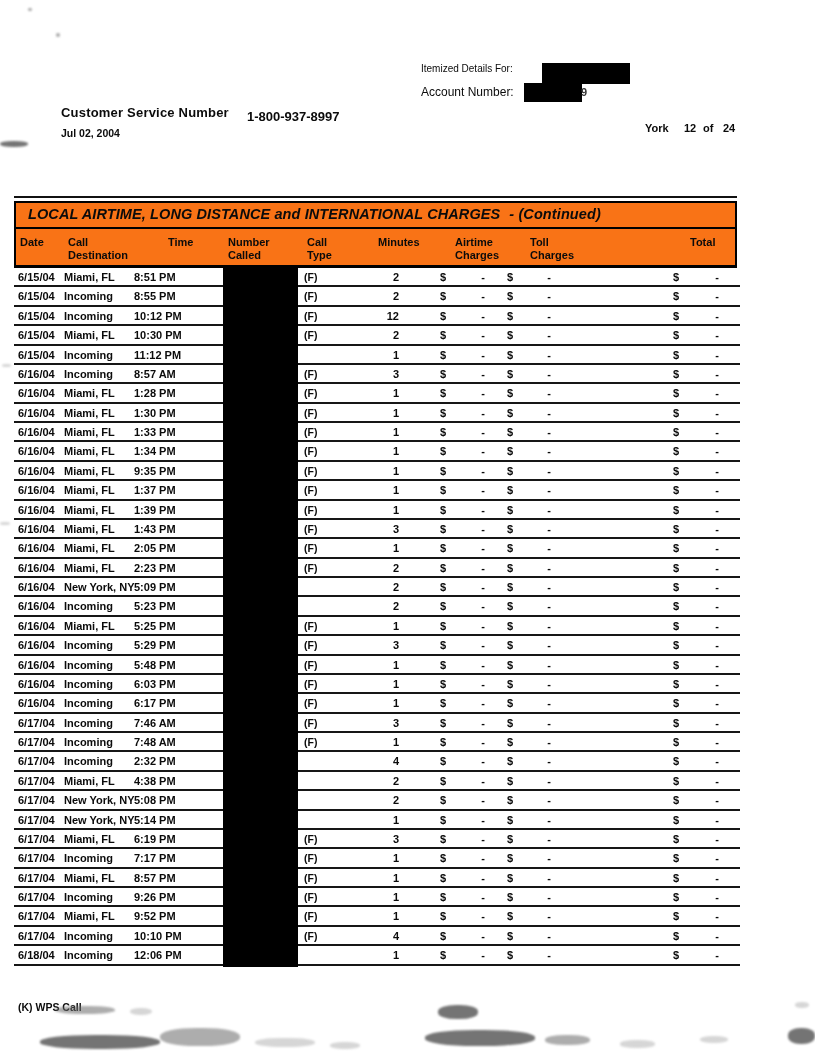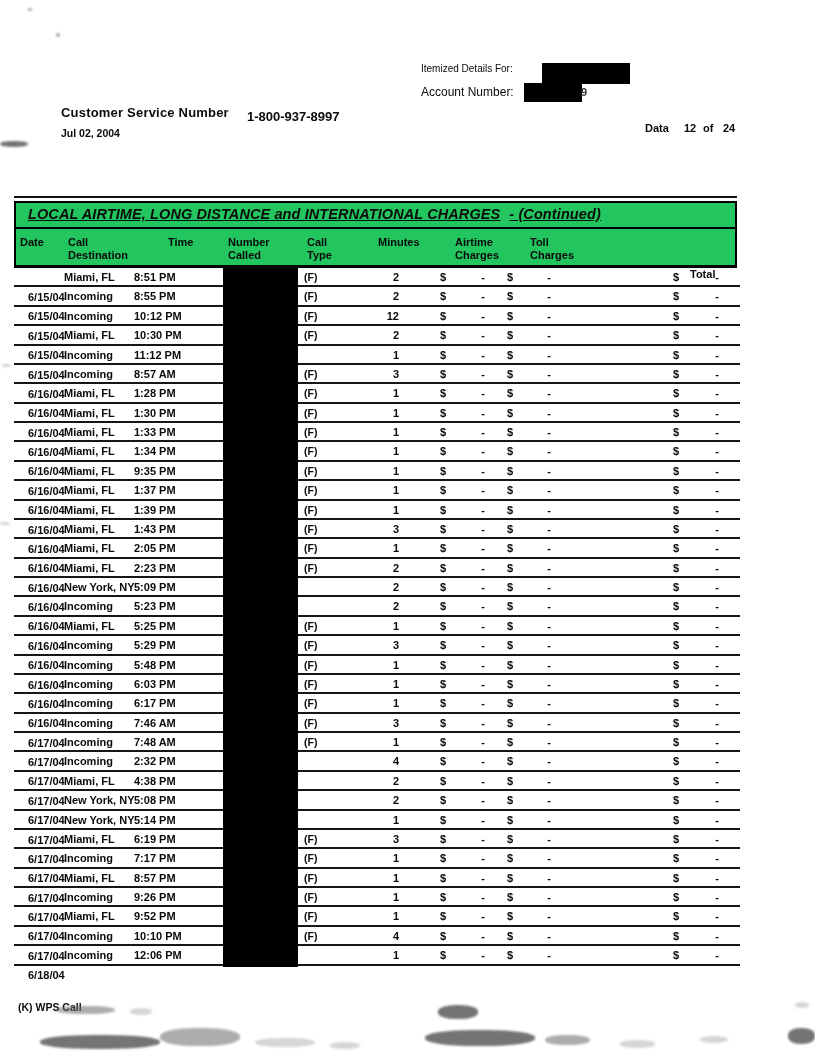--- a/index.html
+++ b/index.html
@@ -17,37 +17,37 @@
   .redact-tail{left:581px;top:86px;font-size:11px;font-weight:bold;color:#333;}
   .cs-label{left:61px;top:105px;font-size:13px;font-weight:bold;letter-spacing:.2px;}
   .cs-number{left:247px;top:109px;font-size:13px;font-weight:bold;}
   .stmt-date{left:61px;top:127px;font-size:10.5px;font-weight:bold;}
   .page-ind{font-size:11px;font-weight:bold;top:122px;}
   .pi-1{left:645px;} .pi-2{left:684px;} .pi-3{left:703px;} .pi-4{left:723px;}
   
   .pre-line{left:14px;top:196px;width:723px;height:2px;background:#111;}
   .table-box{
     left:14px;top:201px;width:719px;height:62px;
-    border:2px solid #000;border-bottom-width:3px;background:#22c55e;text-decoration:underline;
+    border:2px solid #000;border-bottom-width:3px;background:#f97316;
   }
   .tb-title{
     height:26px;border-bottom:2px solid #000;box-sizing:border-box;
     padding:3px 0 0 12px;font-size:14.5px;font-weight:bold;font-style:italic;
     white-space:nowrap;letter-spacing:.1px;
   }
   .tb-title .suffix{margin-left:9px;}
   .th{position:absolute;top:33px;font-size:11px;font-weight:bold;line-height:12.5px;white-space:nowrap;}
   .th-1{left:4px;}  .th-2{left:52px;} .th-3{left:152px;} .th-4{left:212px;}
   .th-5{left:291px;}.th-6{left:362px;}.th-7{left:439px;} .th-8{left:514px;}
-  .th-9{left:674px;margin-top:32px;}
+  .th-9{left:674px;}
   
   .rows{left:14px;top:268px;width:726px;}
   .row{position:relative;height:19.38px;box-sizing:border-box;border-bottom:2px solid #161616;}
   .cell{position:absolute;top:2px;font-size:11px;font-weight:bold;line-height:15px;white-space:nowrap;}
-  .c-date{left:14px;margin-top:20px;}
+  .c-date{left:4px;}
   .c-dest{left:50px;}
   .c-time{left:120px;width:78px;text-align:left;}
   .c-type{left:290px;font-size:10.5px;}
   .c-min{left:310px;width:75px;text-align:right;}
   .c-ad{left:426px;}   .c-adash{left:462px;width:14px;text-align:center;}
   .c-td{left:493px;}   .c-tdash{left:528px;width:14px;text-align:center;}
   .c-totd{left:659px;} .c-totdash{left:696px;width:14px;text-align:center;}
   .black-col{left:223px;top:266px;width:75px;height:701px;background:#000;z-index:5;}
   
   .legend{left:18px;top:977px;font-size:10.5px;font-weight:500;letter-spacing:.1px;}
@@ -65,21 +65,21 @@
   <div class="abs itemized-label">Itemized Details For:</div>
   <div class="abs account-label">Account Number:</div>
   <div class="redact redact-1"></div>
   <div class="redact redact-2"></div>
   <div class="abs redact-tail">9</div>
 
   <div class="abs cs-label">Customer Service Number</div>
   <div class="abs cs-number">1-800-937-8997</div>
   <div class="abs stmt-date">Jul 02, 2004</div>
 
-  <span class="abs page-ind pi-1">Data</span>
+  <span class="abs page-ind pi-1">York</span>
   <span class="abs page-ind pi-2">12</span>
   <span class="abs page-ind pi-3">of</span>
   <span class="abs page-ind pi-4">24</span>
 
   <div class="abs pre-line"></div>
   <div class="abs table-box">
     <div class="tb-title">
       <span>LOCAL AIRTIME, LONG DISTANCE and INTERNATIONAL CHARGES</span><span class="suffix">- (Continued)</span>
     </div>
     <div class="th th-1">

